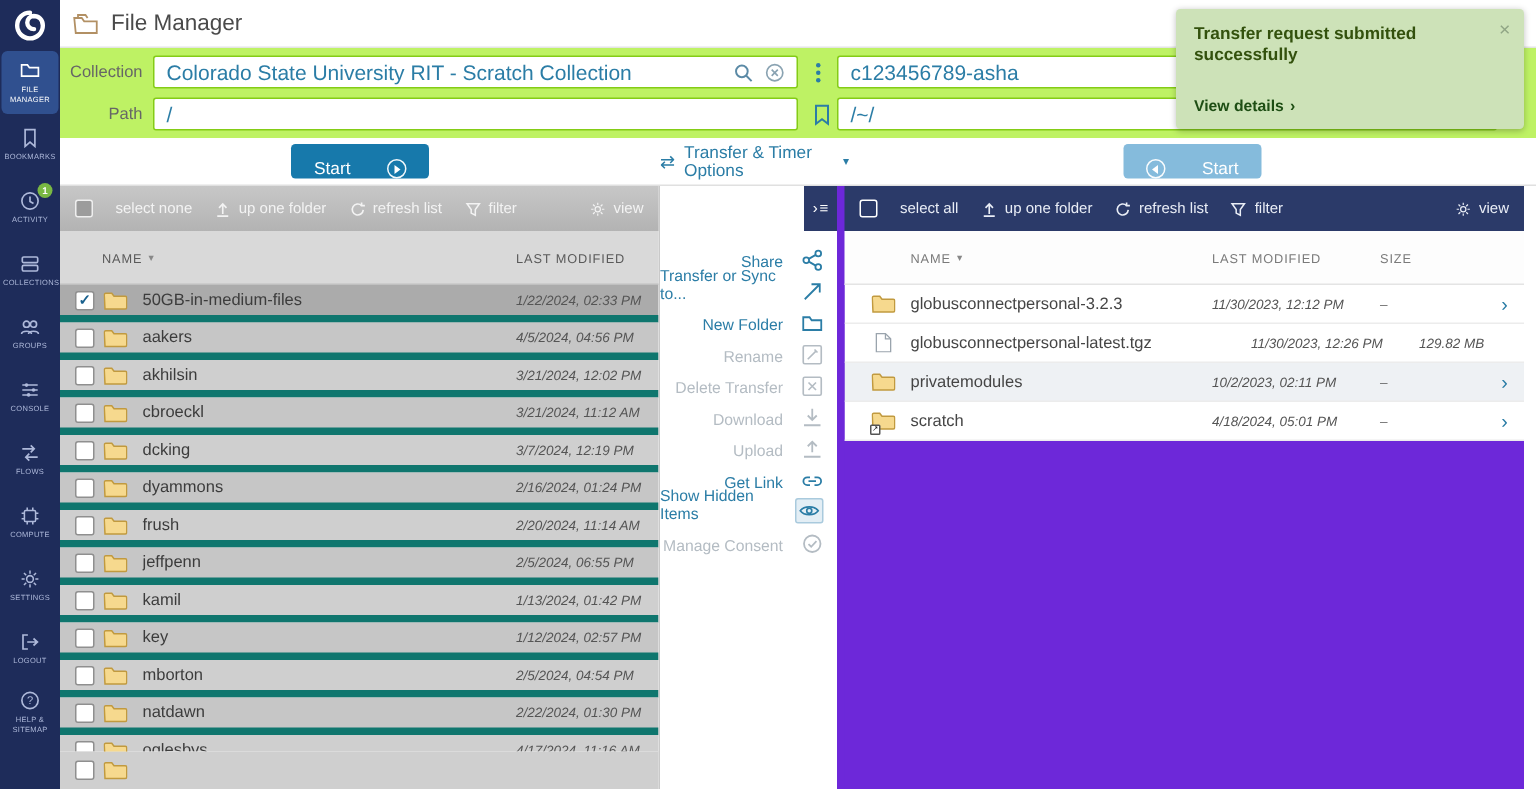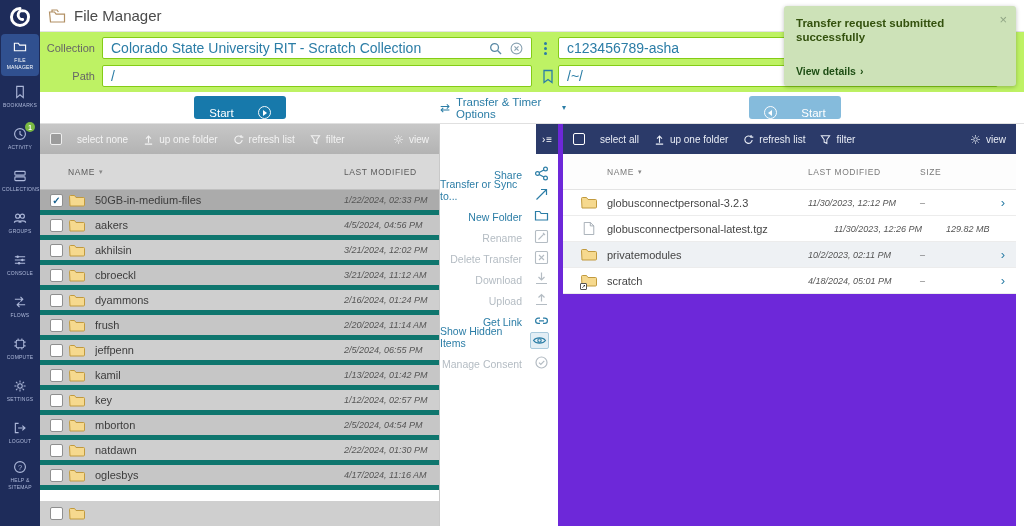--- a/index.html
+++ b/index.html
@@ -371,20 +371,30 @@
               <span class="cb"></span>
               <span class="ficon">
                 <svg viewBox="0 0 16 13">
                   <path d="M.5 2.5 a1 1 0 0 1 1-1 h4 l1.5 2 h7.5 a1 1 0 0 1 1 1 v6.5 a1 1 0 0 1-1 1 h-13.5 z" fill="#f6d98e" stroke="#c19a3f"></path>
                 </svg>
               </span>
               <span class="rname">cbroeckl</span>
               <span class="rdate">3/21/2024, 11:12 AM</span>
             </div>
 
+            <div class="src-row">
+              <span class="cb"></span>
+              <span class="ficon">
+                <svg viewBox="0 0 16 13">
+                  <path d="M.5 2.5 a1 1 0 0 1 1-1 h4 l1.5 2 h7.5 a1 1 0 0 1 1 1 v6.5 a1 1 0 0 1-1 1 h-13.5 z" fill="#f6d98e" stroke="#c19a3f"></path>
+                </svg>
+              </span>
+              <span class="rname">dcking</span>
+              <span class="rdate">3/7/2024, 12:19 PM</span>
+            </div>
 
             <div class="src-row">
               <span class="cb"></span>
               <span class="ficon">
                 <svg viewBox="0 0 16 13">
                   <path d="M.5 2.5 a1 1 0 0 1 1-1 h4 l1.5 2 h7.5 a1 1 0 0 1 1 1 v6.5 a1 1 0 0 1-1 1 h-13.5 z" fill="#f6d98e" stroke="#c19a3f"></path>
                 </svg>
               </span>
               <span class="rname">dyammons</span>
               <span class="rdate">2/16/2024, 01:24 PM</span>

